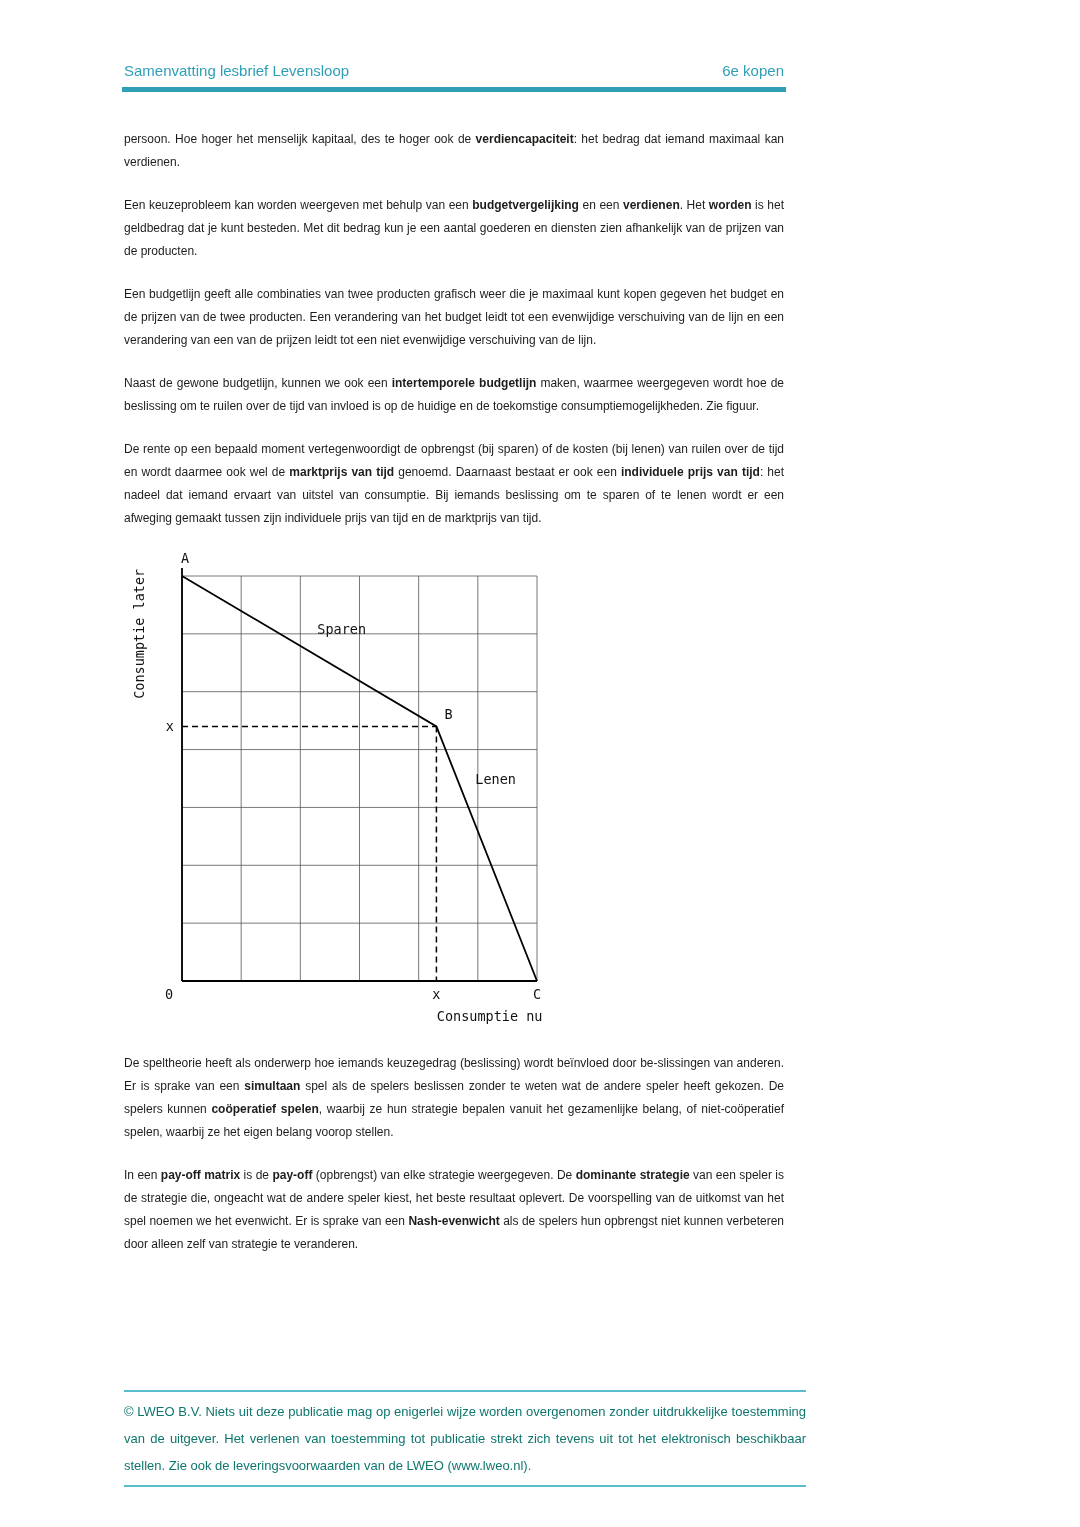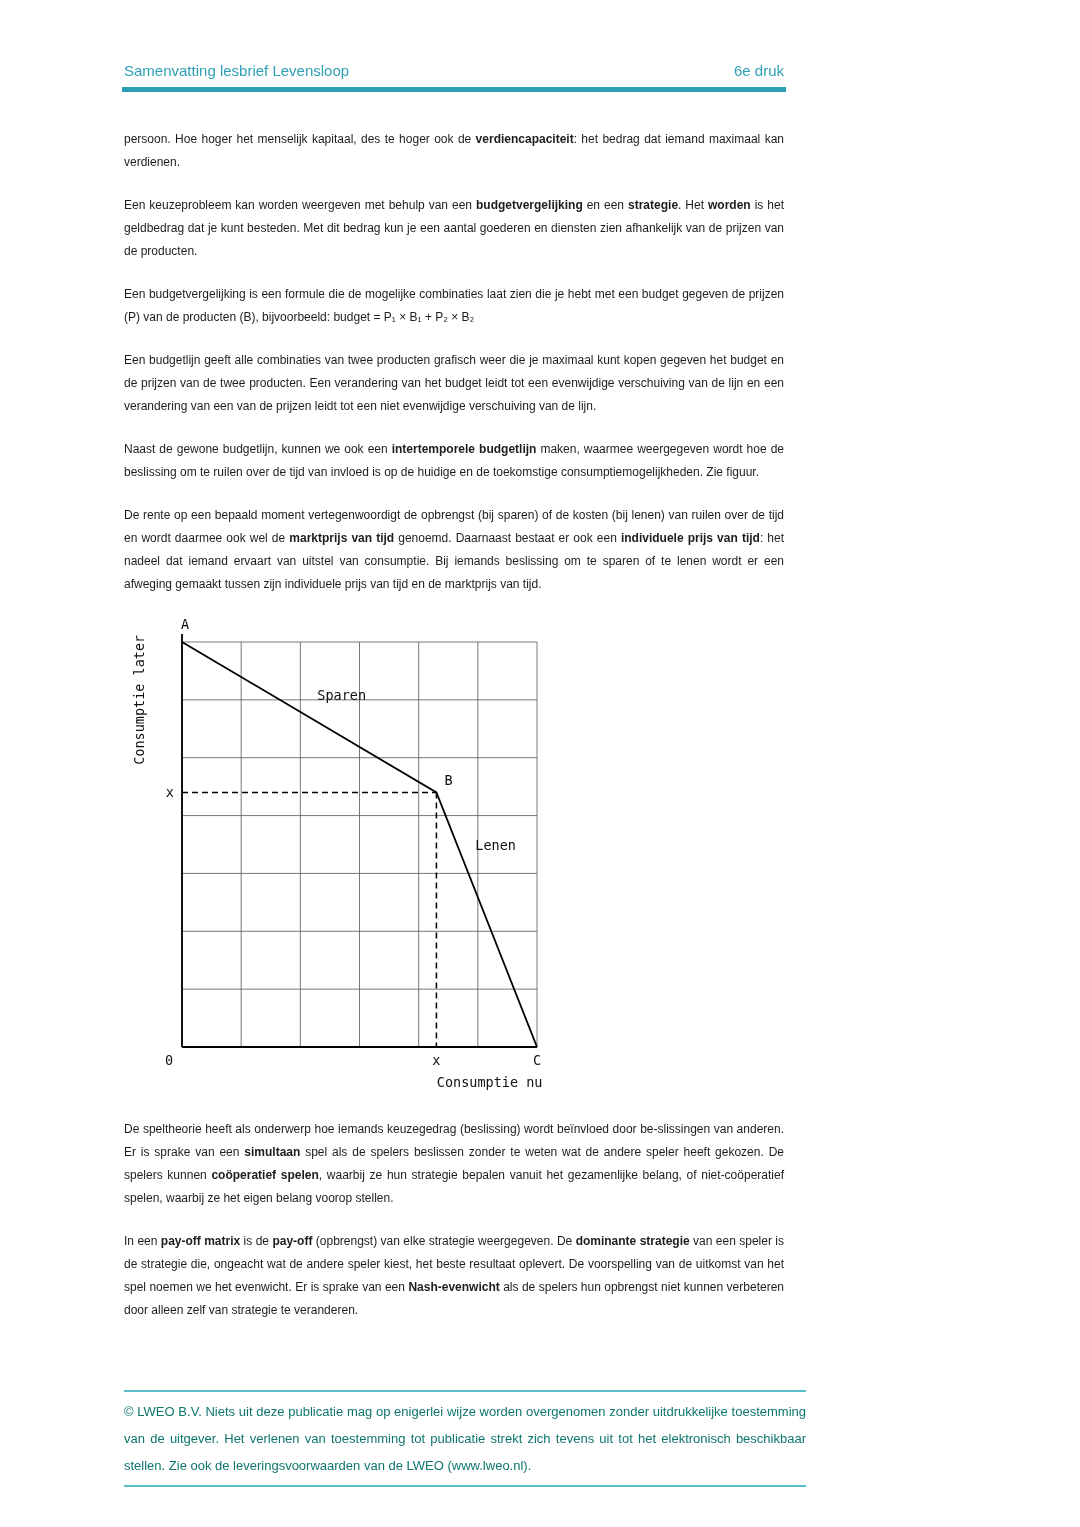--- a/index.html
+++ b/index.html
@@ -61,28 +61,27 @@
   }
 </style>
 </head>
 <body>
 
 <div class="page">
   <div class="col">
 
     <div class="header">
       <span>Samenvatting lesbrief Levensloop</span>
-      <span>6e druk</span>
+      <span>6e kopen</span>
     </div>
     <div class="rule"></div>
 
     <div class="body-text">
       <p class="para"><span>persoon. Hoe hoger het menselijk kapitaal, des te hoger ook de </span><span class="b">verdiencapaciteit</span><span>: het bedrag dat iemand maximaal kan verdienen.</span></p>
-      <p class="para"><span>Een keuzeprobleem kan worden weergeven met behulp van een </span><span class="b">budgetvergelijking</span><span> en een </span><span class="b">strategie</span><span>. Het </span><span class="b">worden</span><span> is het geldbedrag dat je kunt besteden. Met dit bedrag kun je een aantal goederen en diensten zien afhankelijk van de prijzen van de producten.</span></p>
-      <p class="para"><span>Een budgetvergelijking is een formule die de mogelijke combinaties laat zien die je hebt met een budget gegeven de prijzen (P) van de producten (B), bijvoorbeeld: budget = P₁ × B₁ + P₂ × B₂</span></p>
+      <p class="para"><span>Een keuzeprobleem kan worden weergeven met behulp van een </span><span class="b">budgetvergelijking</span><span> en een </span><span class="b">verdienen</span><span>. Het </span><span class="b">worden</span><span> is het geldbedrag dat je kunt besteden. Met dit bedrag kun je een aantal goederen en diensten zien afhankelijk van de prijzen van de producten.</span></p>
       <p class="para"><span>Een budgetlijn geeft alle combinaties van twee producten grafisch weer die je maximaal kunt kopen gegeven het budget en de prijzen van de twee producten. Een verandering van het budget leidt tot een evenwijdige verschuiving van de lijn en een verandering van een van de prijzen leidt tot een niet evenwijdige verschuiving van de lijn.</span></p>
       <p class="para"><span>Naast de gewone budgetlijn, kunnen we ook een </span><span class="b">intertemporele budgetlijn</span><span> maken, waarmee weergegeven wordt hoe de beslissing om te ruilen over de tijd van invloed is op de huidige en de toekomstige consumptiemogelijkheden. Zie figuur.</span></p>
       <p class="para"><span>De rente op een bepaald moment vertegenwoordigt de opbrengst (bij sparen) of de kosten (bij lenen) van ruilen over de tijd en wordt daarmee ook wel de </span><span class="b">marktprijs van tijd</span><span> genoemd. Daarnaast bestaat er ook een </span><span class="b">individuele prijs van tijd</span><span>: het nadeel dat iemand ervaart van uitstel van consumptie. Bij iemands beslissing om te sparen of te lenen wordt er een afweging gemaakt tussen zijn individuele prijs van tijd en de marktprijs van tijd.</span></p>
 
       <figure class="chart-figure">
         <svg id="budget-chart" width="440" height="482" viewBox="0 0 440 482">
             <line x1="58" y1="431" x2="58" y2="26" stroke="#555555" stroke-width="0.8"></line>
             <line x1="117.16666666666666" y1="431" x2="117.16666666666666" y2="26" stroke="#555555" stroke-width="0.8"></line>
             <line x1="176.33333333333331" y1="431" x2="176.33333333333331" y2="26" stroke="#555555" stroke-width="0.8"></line>
             <line x1="235.5" y1="431" x2="235.5" y2="26" stroke="#555555" stroke-width="0.8"></line>

